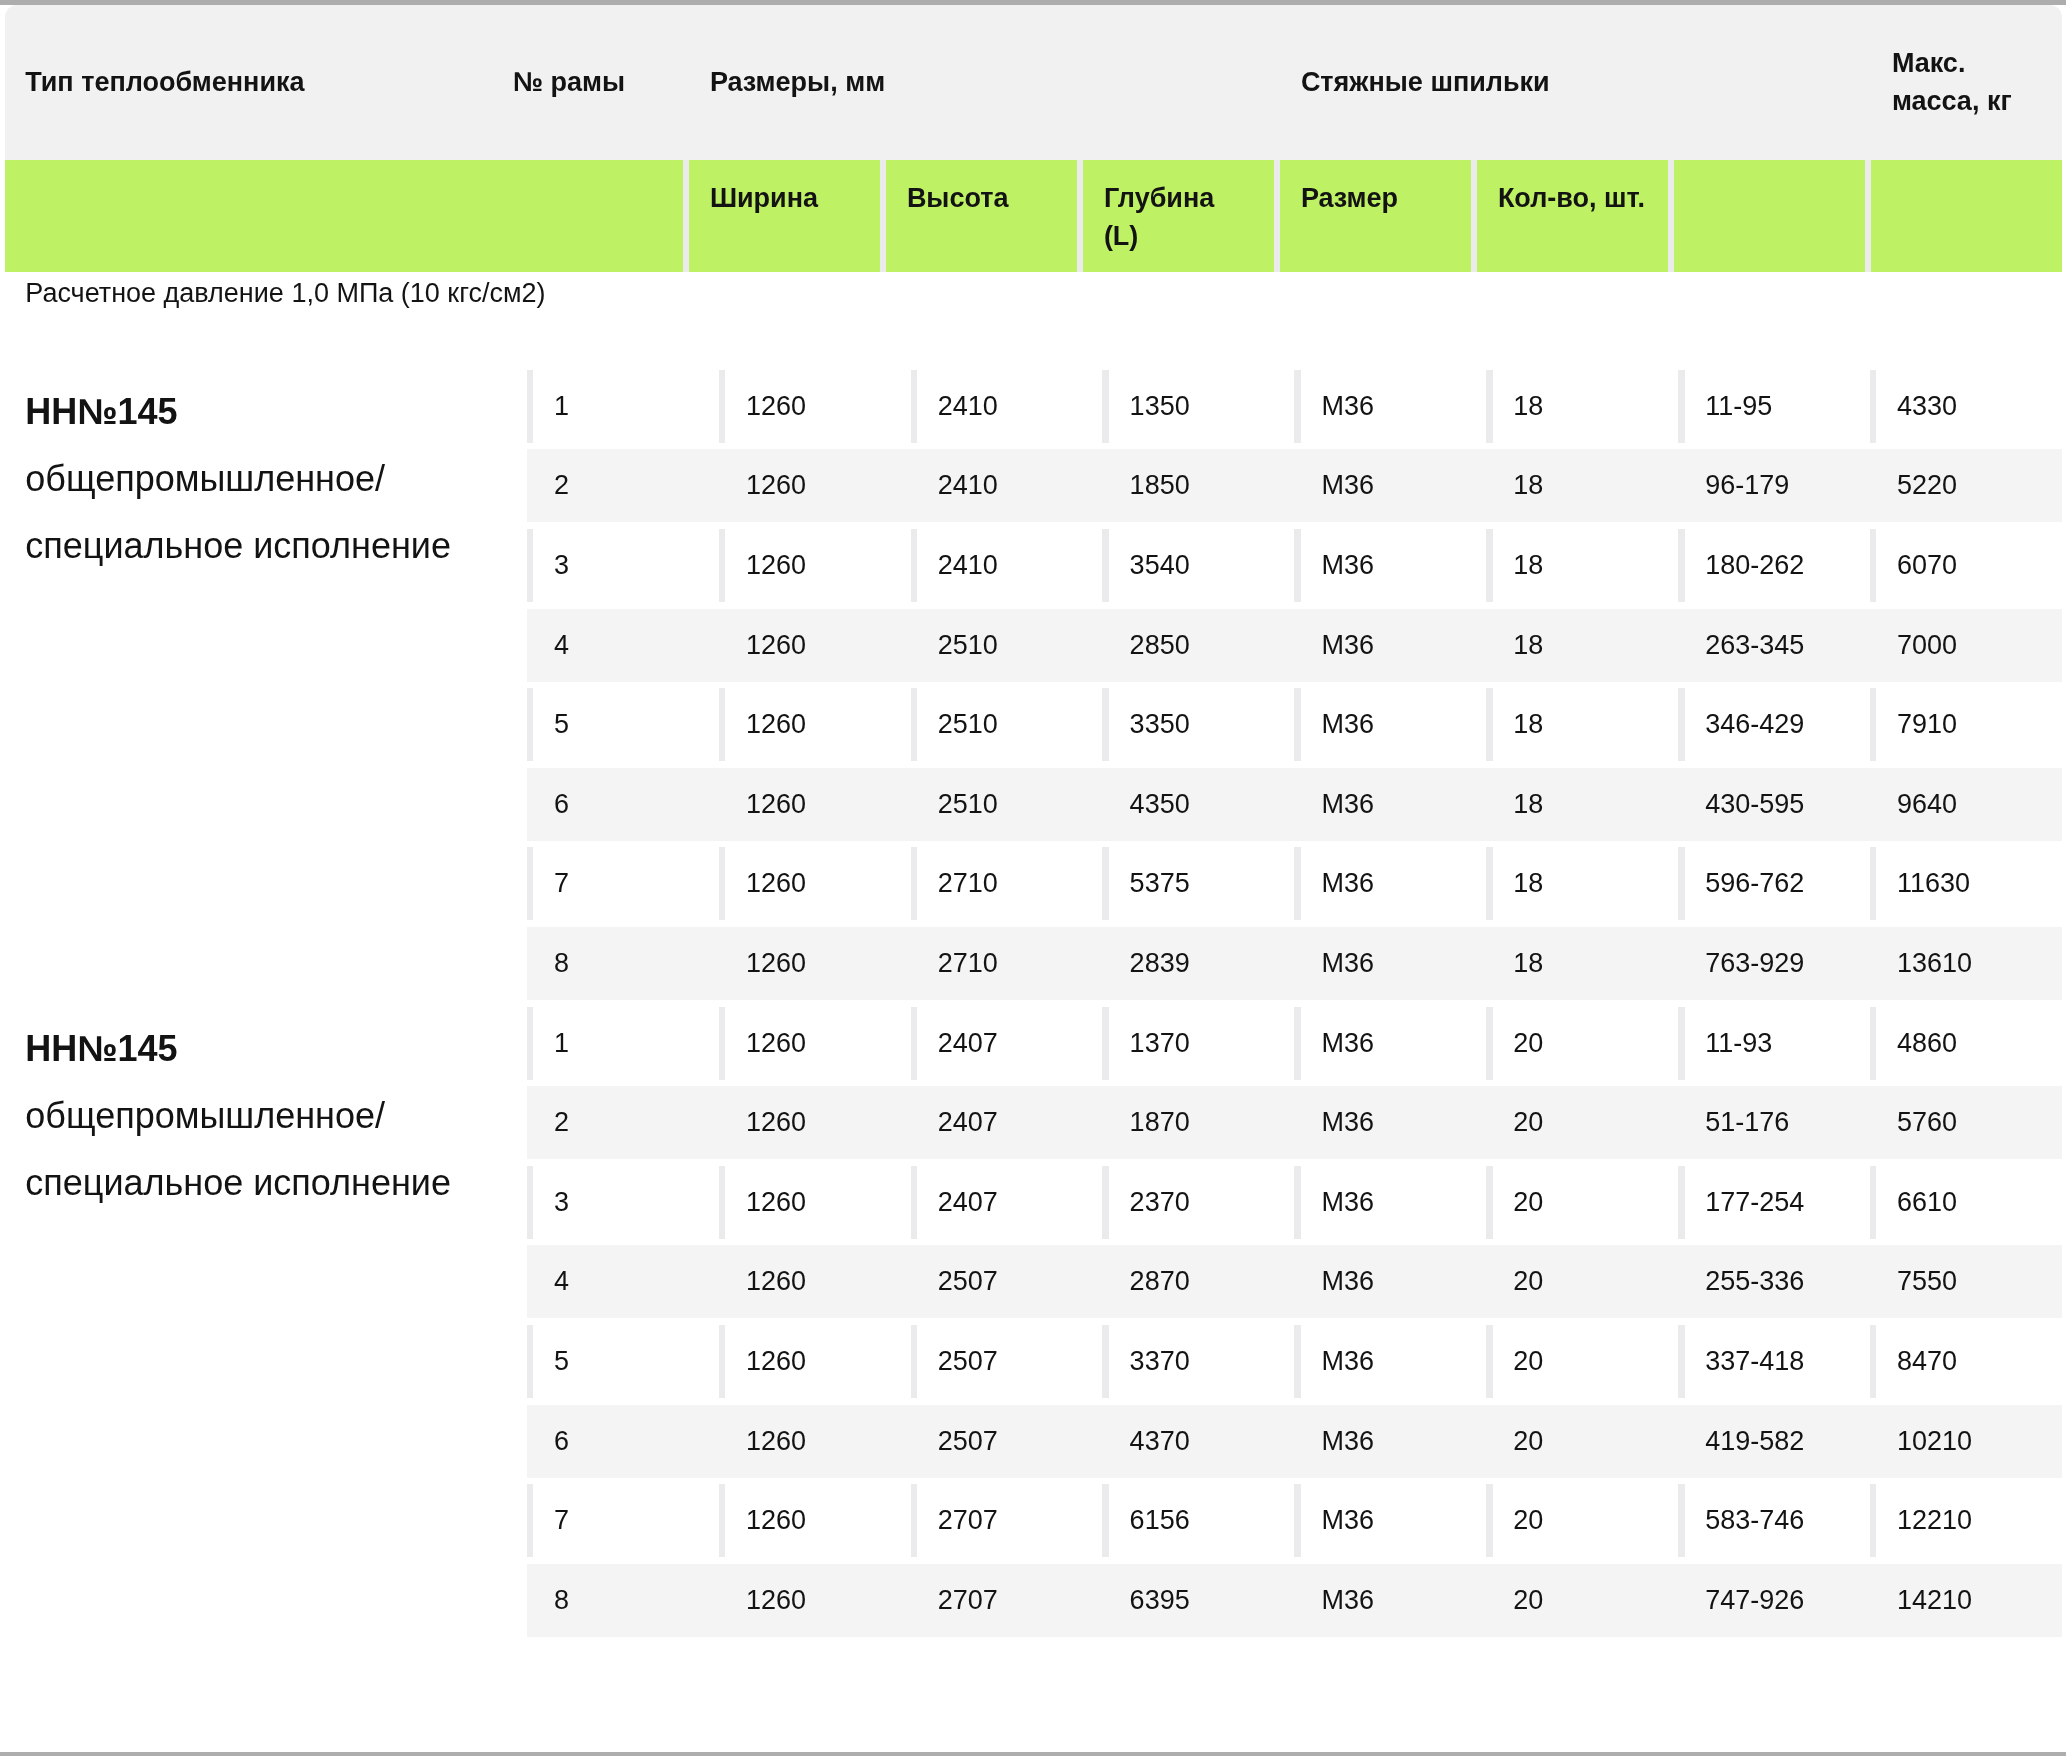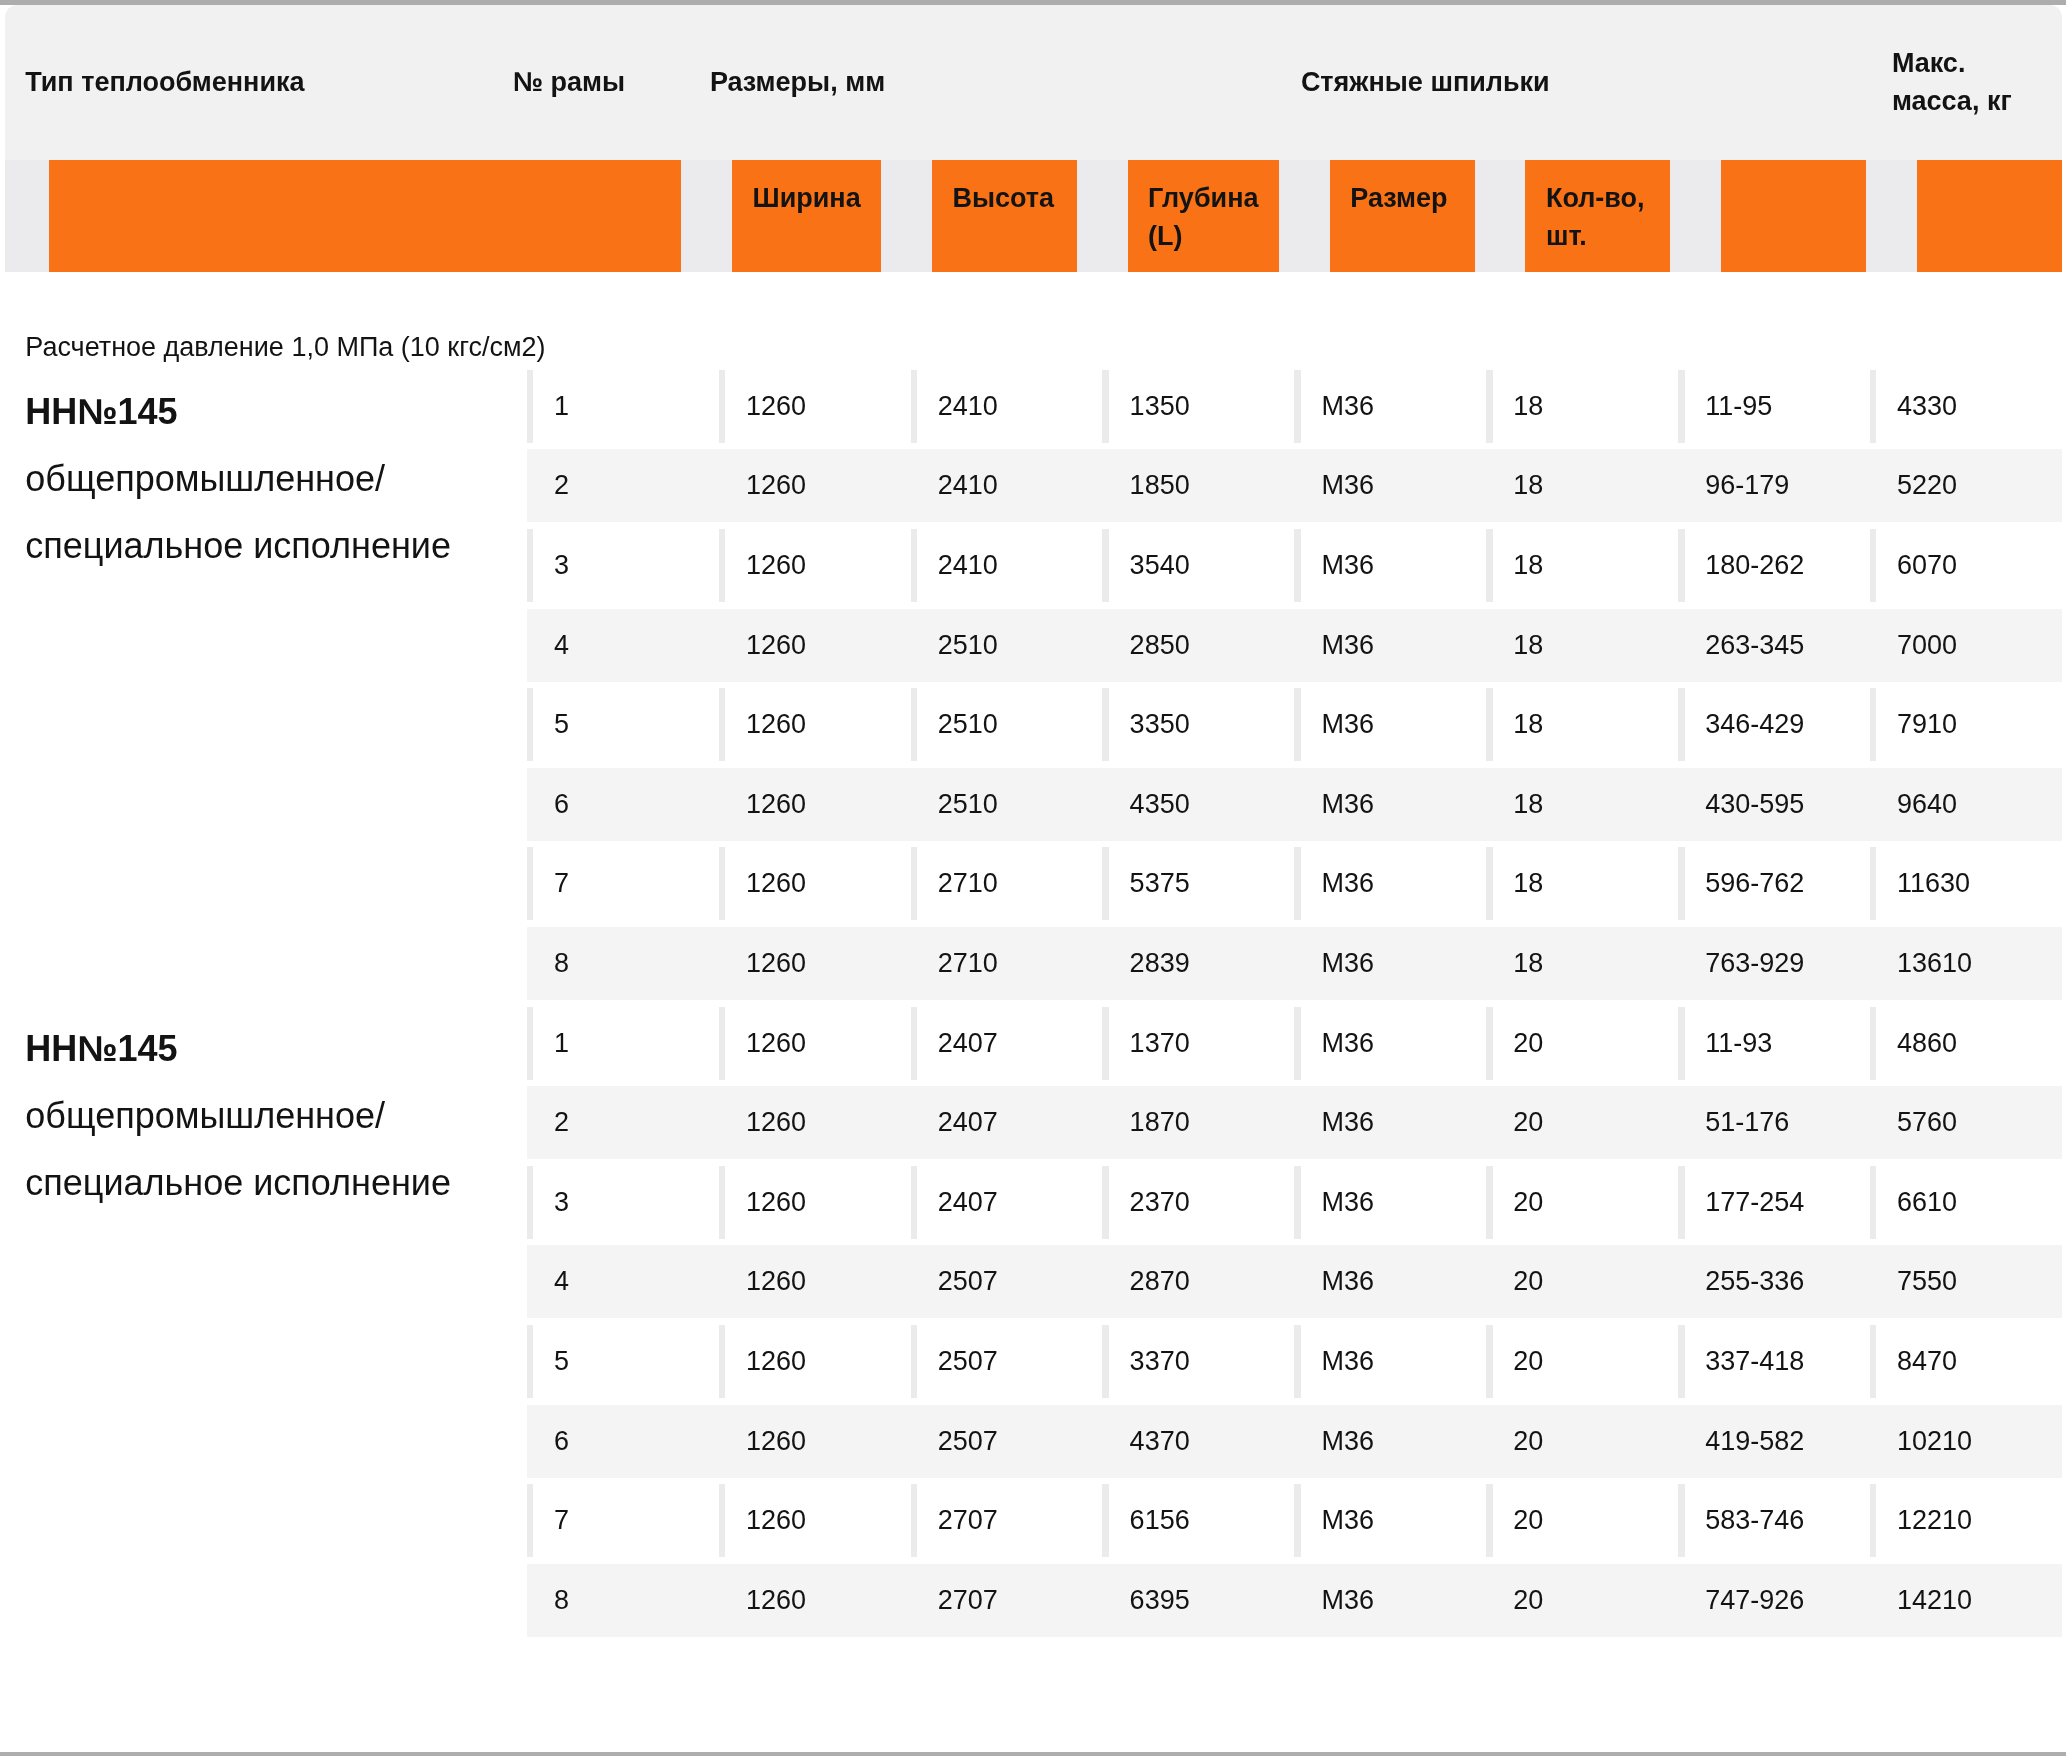--- a/index.html
+++ b/index.html
@@ -38,27 +38,27 @@
   .h-dims{grid-column:3 / span 3;}
   .h-studs{grid-column:6 / span 2;}
   .h-plates{grid-column:8;}
   .h-mass{grid-column:9;}
 
   
   .sub{
     height:112px;background:#ebebed;
     font-weight:bold;font-size:27px;line-height:1.42;
   }
-  .sub .c{background:#f97316;padding:19px 20.6px 0 20.6px;margin-left:44px;}
+  .sub .c{background:#bef264;padding:19px 20.6px 0 20.6px;}
   .sub .c.blank-lead{grid-column:1 / span 2;}
 
   
   .section-title{
     height:85px;margin-top:6.6px;background:#ffffff;
-    display:flex;align-items:flex-end;
+    display:flex;align-items:flex-start;
     font-size:27px;padding-left:20.6px;
   }
 
   
   .section-body{display:flex;margin-top:6.6px;}
   .type-cell{
     width:481px;flex:none;background:#ffffff;
     padding:16px 20.6px 0 20.6px;font-size:36px;line-height:1.42;
   }
   .type-cell p{margin:0 0 16px 0;}

